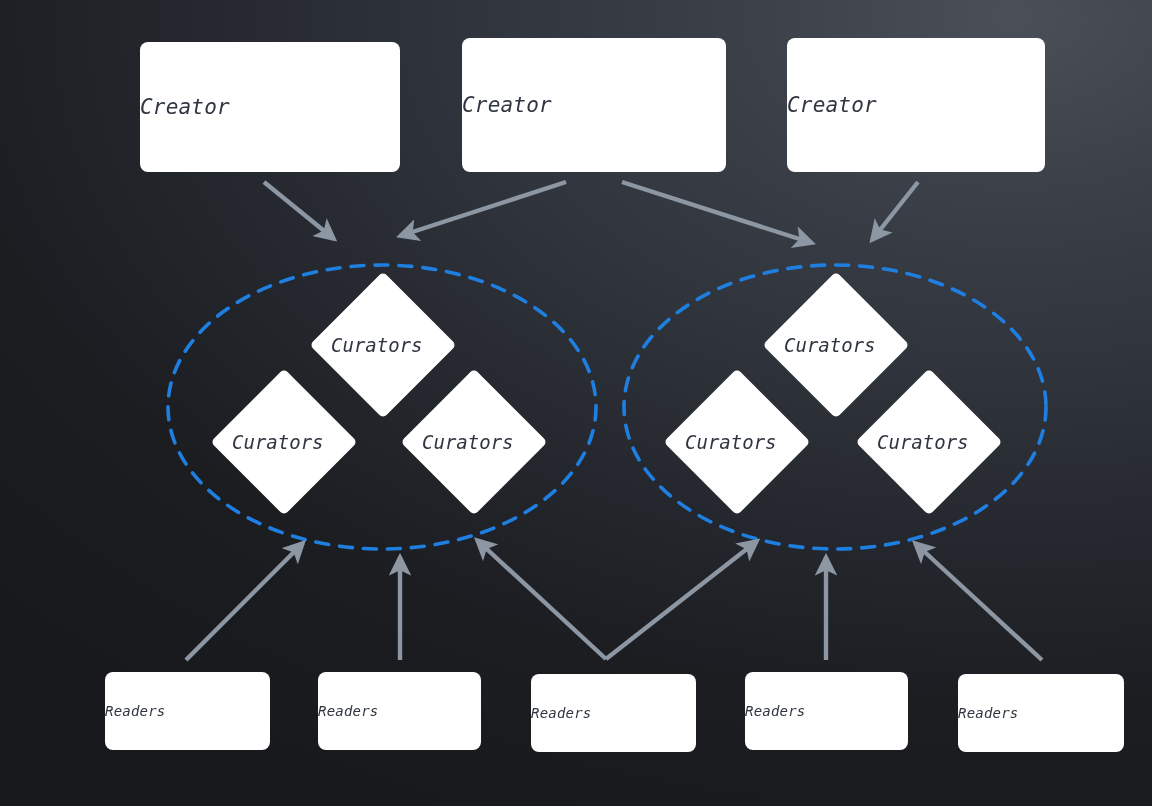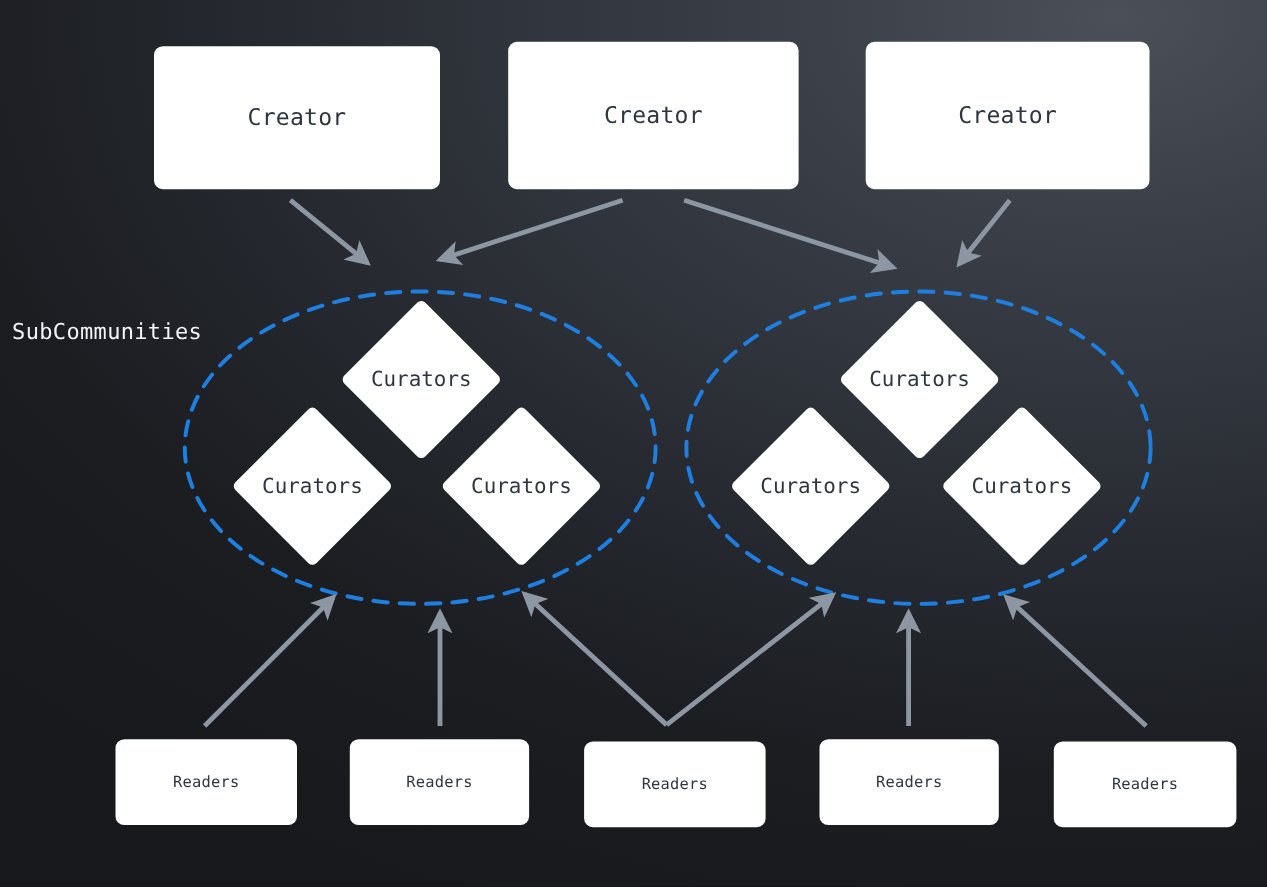--- a/index.html
+++ b/index.html
@@ -22,37 +22,37 @@
     width: 1152px;
     height: 806px;
     pointer-events: none;
   }
   .node-box {
     position: absolute;
     background: #ffffff;
     border-radius: 8px;
     display: flex;
     align-items: center;
-    justify-content: center;
     box-sizing: border-box;
+    font-style: italic;
   }
   .node-box span {
     color: #2f3640;
     font-size: 21px;
     letter-spacing: 0.2px;
     line-height: 1;
   }
   .reader-box span {
     font-size: 14px;
   }
   .diamond-wrap {
     position: absolute;
     display: flex;
     align-items: center;
-    justify-content: center;
+    font-style: italic;
   }
   .diamond-shape {
     position: absolute;
     inset: 0;
     background: #ffffff;
     transform: rotate(45deg);
     border-radius: 5px;
   }
   .diamond-wrap span {
     position: relative;
@@ -149,15 +149,14 @@
         <span style="color: rgb(47, 54, 64);">Readers</span>
       </div>
       <div class="node-box reader-box" style="left: 745px; top: 672px; width: 163px; height: 78px; background: rgb(255, 255, 255);">
         <span style="color: rgb(47, 54, 64);">Readers</span>
       </div>
       <div class="node-box reader-box" style="left: 958px; top: 674px; width: 166px; height: 78px; background: rgb(255, 255, 255);">
         <span style="color: rgb(47, 54, 64);">Readers</span>
       </div>
     </div>
 
-  <div id="subcomm-label">SubCommunities</div>
 
 </div>
 
 </body></html>

